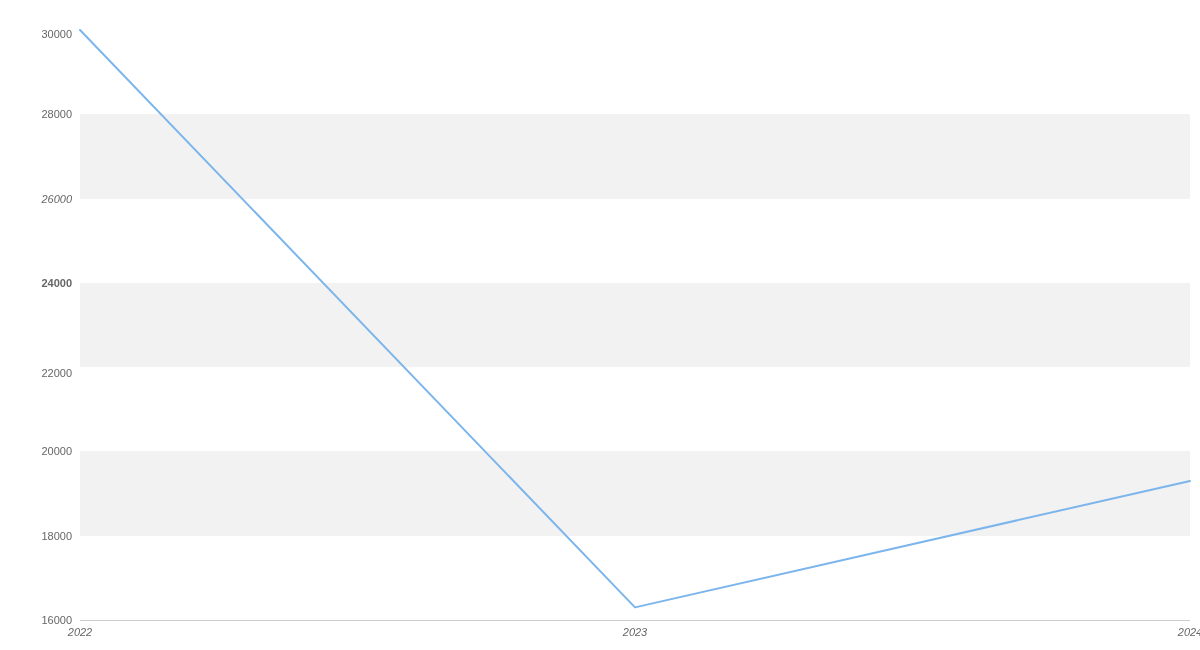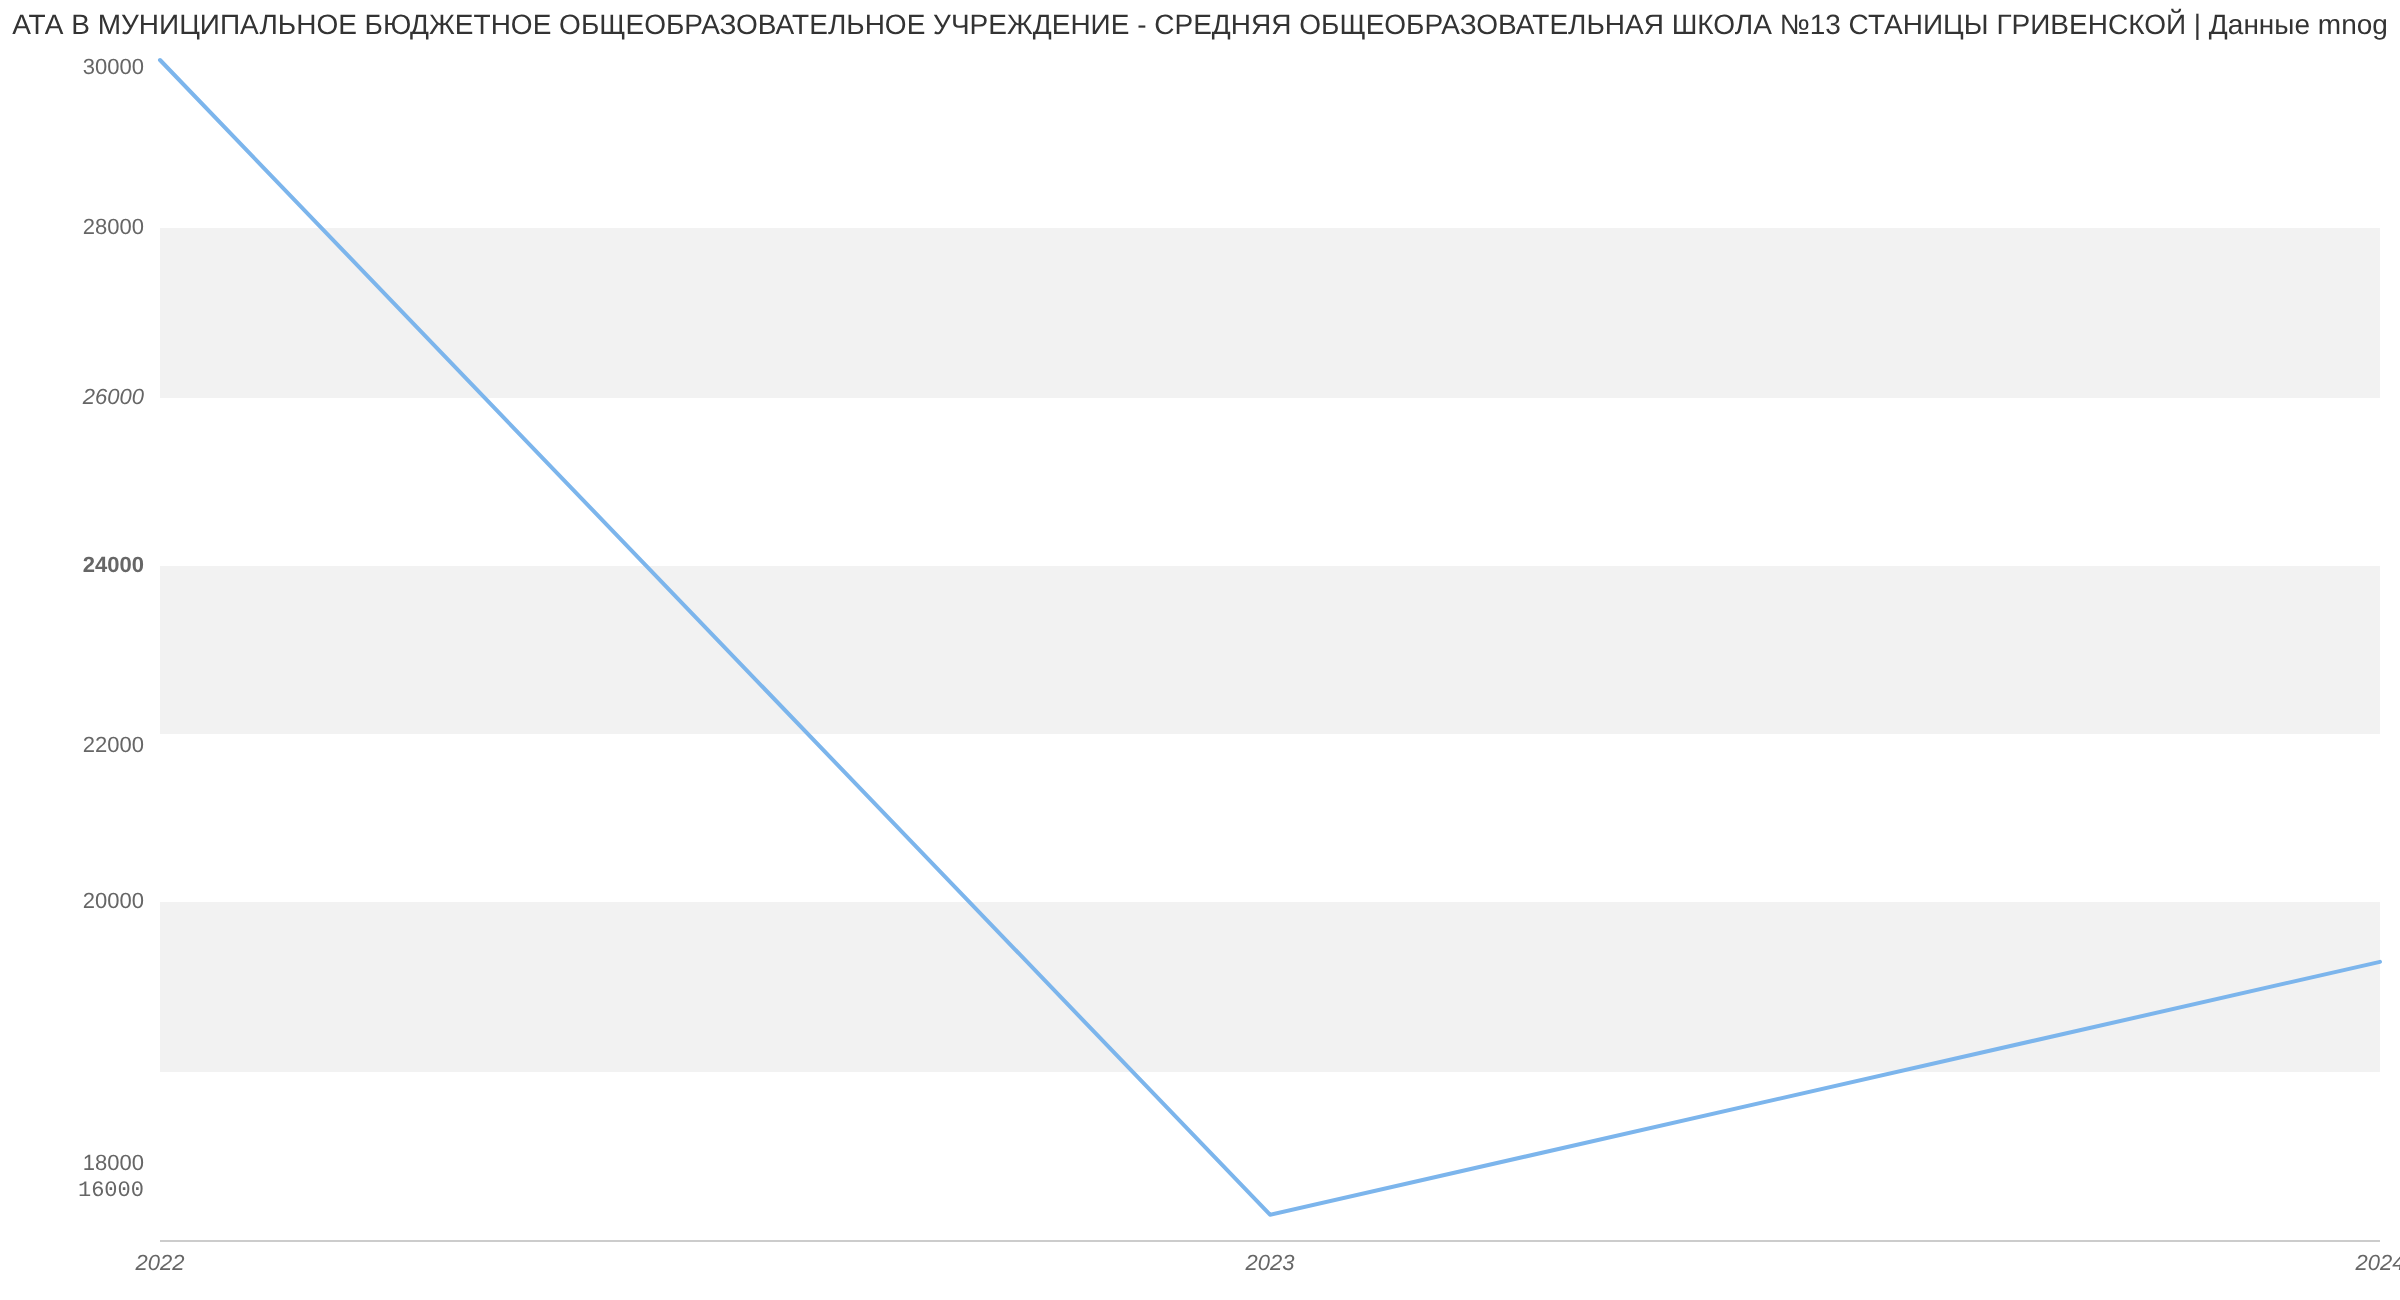--- a/index.html
+++ b/index.html
@@ -77,31 +77,30 @@
     stroke: #7cb5ec;
     stroke-width: 2;
     stroke-linejoin: round;
     stroke-linecap: round;
   }
 </style>
 </head>
 <body>
 
 <div class="chart-wrap">
-  <div class="title">АТА В МУНИЦИПАЛЬНОЕ БЮДЖЕТНОЕ ОБЩЕОБРАЗОВАТЕЛЬНОЕ УЧРЕЖДЕНИЕ - СРЕДНЯЯ ОБЩЕОБРАЗОВАТЕЛЬНАЯ ШКОЛА №13 СТАНИЦЫ ГРИВЕНСКОЙ | Данные mnog</div>
   <div class="plot">
       <div class="band" style="top: 84.2857px; height: 84.2857px;"></div>
       <div class="band" style="top: 252.857px; height: 84.2857px;"></div>
       <div class="band" style="top: 421.429px; height: 84.2857px;"></div>
 
     <svg class="line-layer" preserveAspectRatio="none" viewBox="0 0 1110 590">
         <path d="M0 0 L555 577.3571428571429 L1110 450.92857142857144" class="series-line" stroke="#7cb5ec"></path>
       </svg>
-  <div class="y-tick-label" style="top: 566px; font-family: Liberation Mono, monospace;">16000</div>
-      <div class="y-tick-label" style="top: 505.714px; margin-top: 46px;">18000</div>
+  <div class="y-tick-label" style="top: 590px;">16000</div>
+      <div class="y-tick-label" style="top: 505.714px;">18000</div>
       <div class="y-tick-label" style="top: 421.429px;">20000</div>
       <div class="y-tick-label" style="top: 343px;">22000</div>
       <div class="y-tick-label" style="top: 252.857px; font-weight: bold;">24000</div>
       <div class="y-tick-label" style="top: 168.571px; font-style: italic;">26000</div>
       <div class="y-tick-label" style="top: 84.2857px;">28000</div>
       <div class="y-tick-label" style="top: 4px;">30000</div>
       <div class="axis-line" style="left: 0px; top: 590px; width: 1110px; height: 1px;"></div>
       <div class="x-tick-label" style="left: 0px;">2022</div>
       <div class="x-tick-label" style="left: 555px;">2023</div>
       <div class="x-tick-label" style="left: 1110px;">2024</div>

